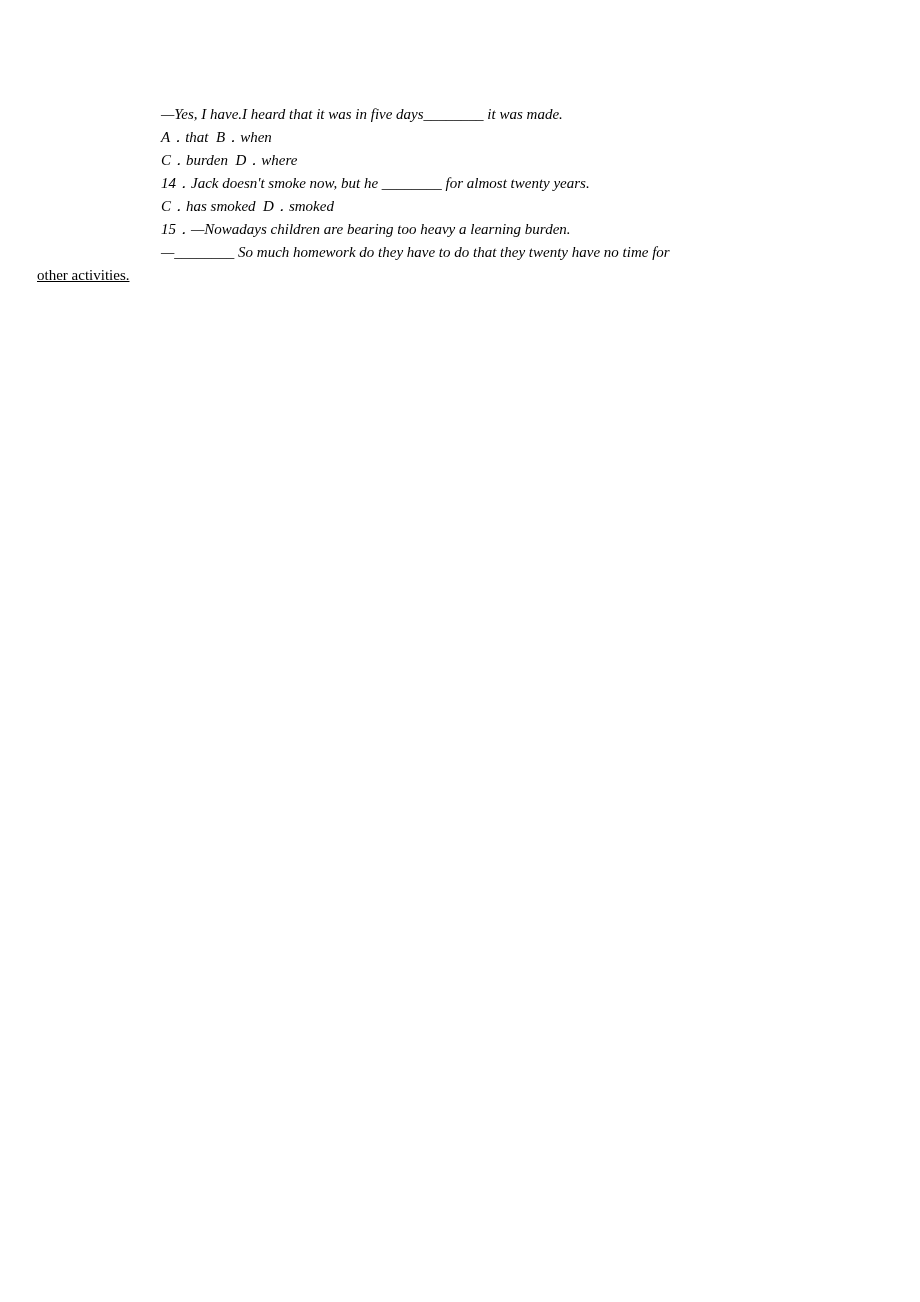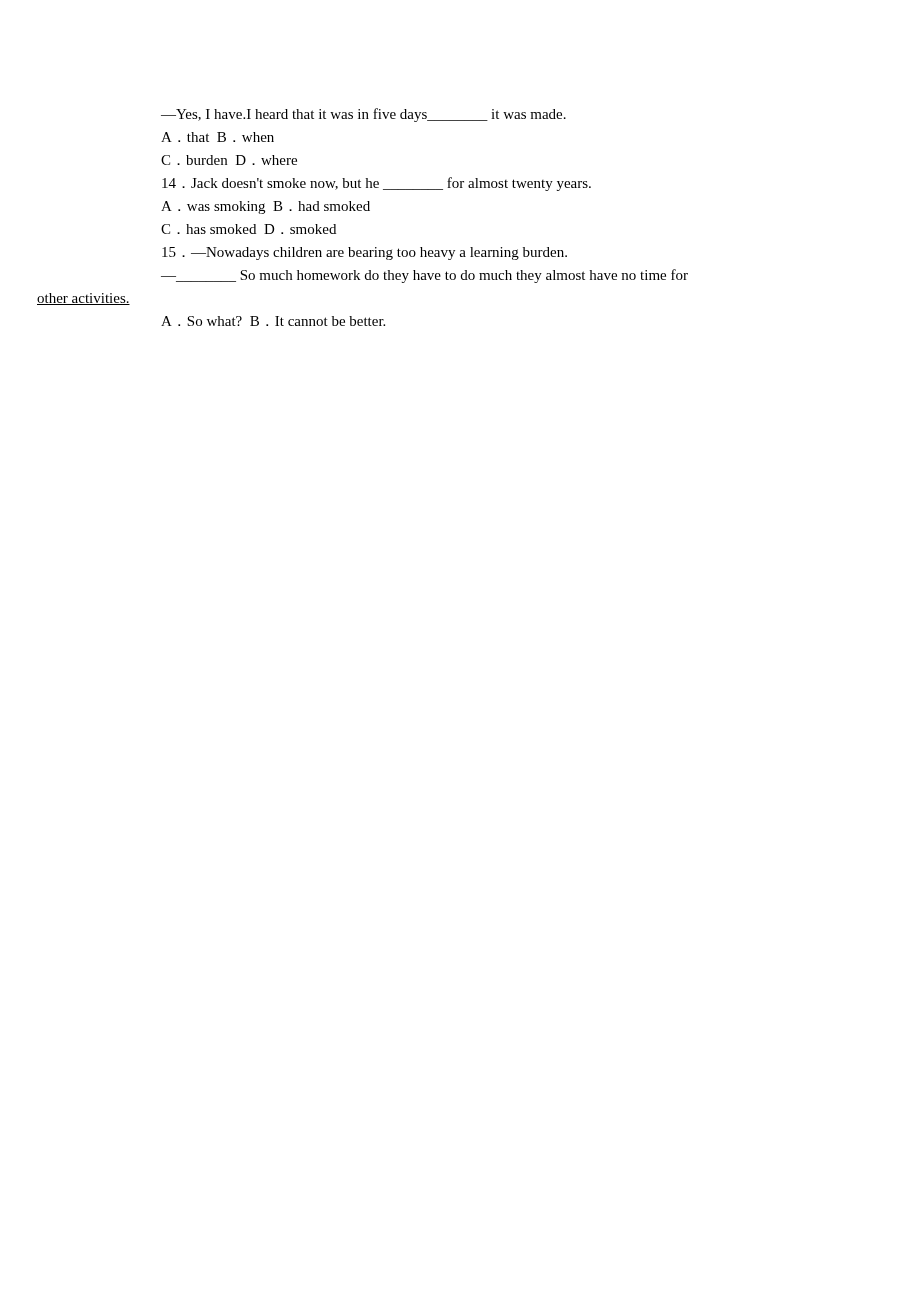--- a/index.html
+++ b/index.html
@@ -17,33 +17,32 @@
       padding-top: 104px;
       padding-left: 37px;
       padding-right: 37px;
     }
     .line {
       margin-bottom: 2px;
       white-space: pre-wrap;
     }
     .indent {
       padding-left: 124px;
+      font-style: italic;
     }
     .no-indent {
       padding-left: 0px;
       text-decoration: underline;
     }
   </style>
 </head>
 <body>
 
 <div class="content">
   <div class="line indent">—Yes, I have.I heard that it was in five days________ it was made.</div>
   <div class="line indent">A．that  B．when</div>
   <div class="line indent">C．burden  D．where</div>
   <div class="line indent">14．Jack doesn't smoke now, but he ________ for almost twenty years.</div>
-  <div class="line indent">A．was smoking  B．had smoked</div>
   <div class="line indent">C．has smoked  D．smoked</div>
   <div class="line indent">15．—Nowadays children are bearing too heavy a learning burden.</div>
-  <div class="line indent">—________ So much homework do they have to do much they almost have no time for</div>
+  <div class="line indent">—________ So much homework do they have to do that they twenty have no time for</div>
   <div class="line no-indent">other activities.</div>
-  <div class="line indent">A．So what?  B．It cannot be better.</div>
 </div>
 
 </body></html>

